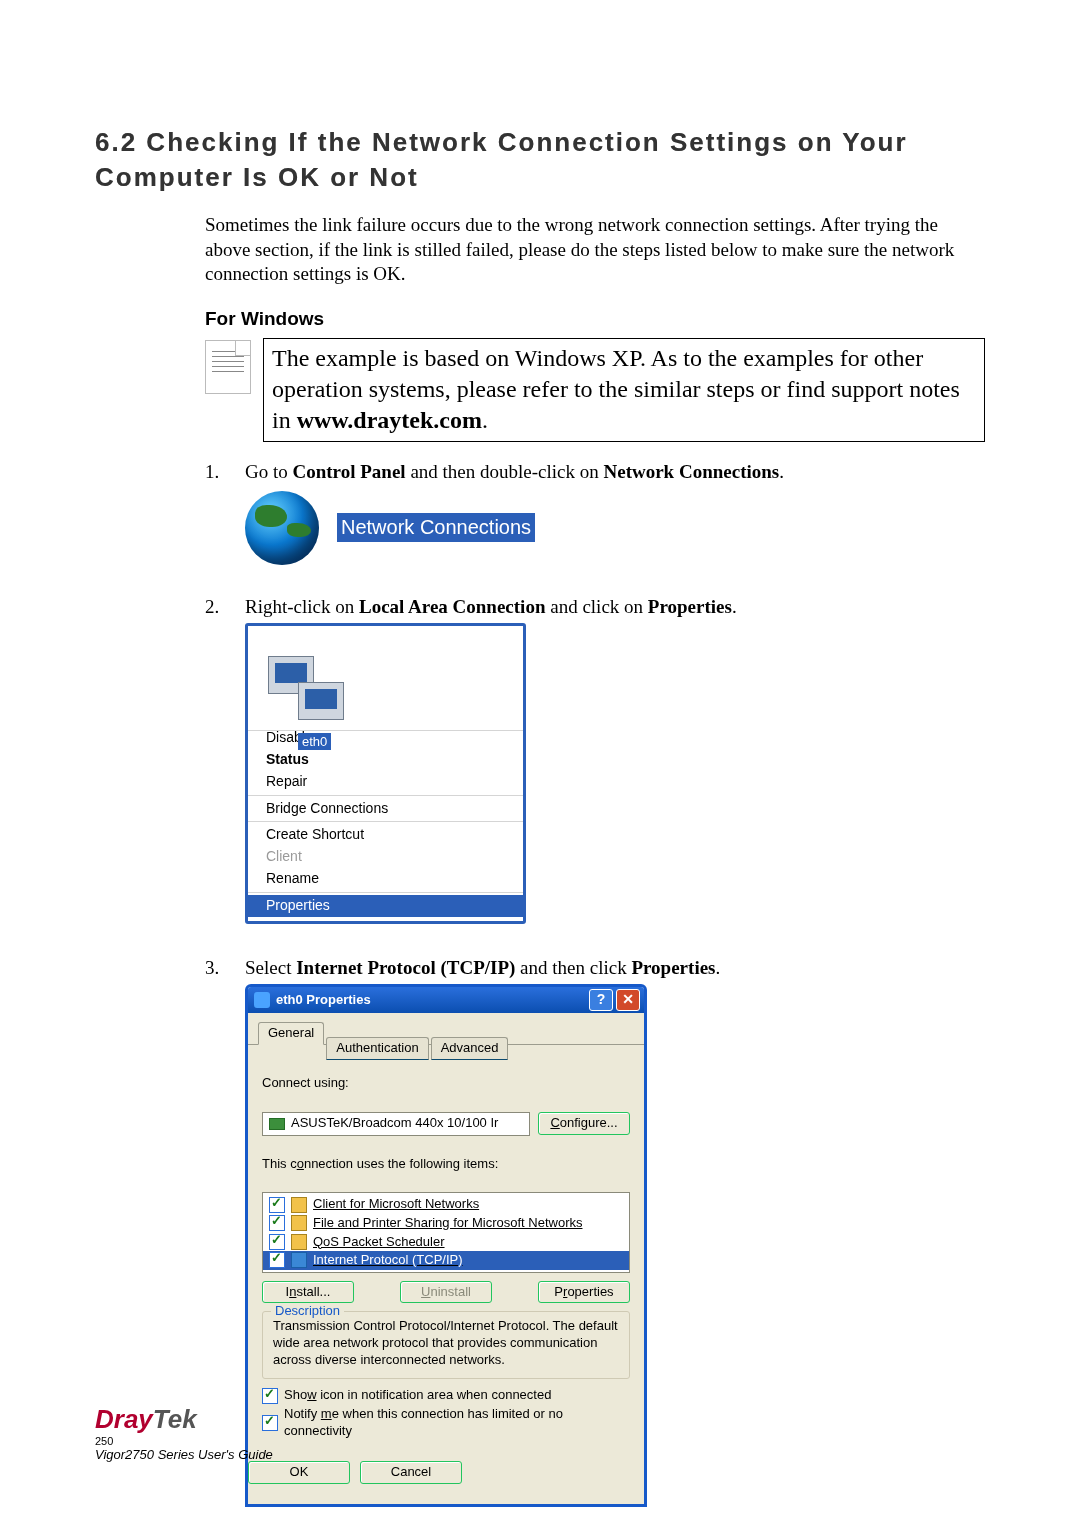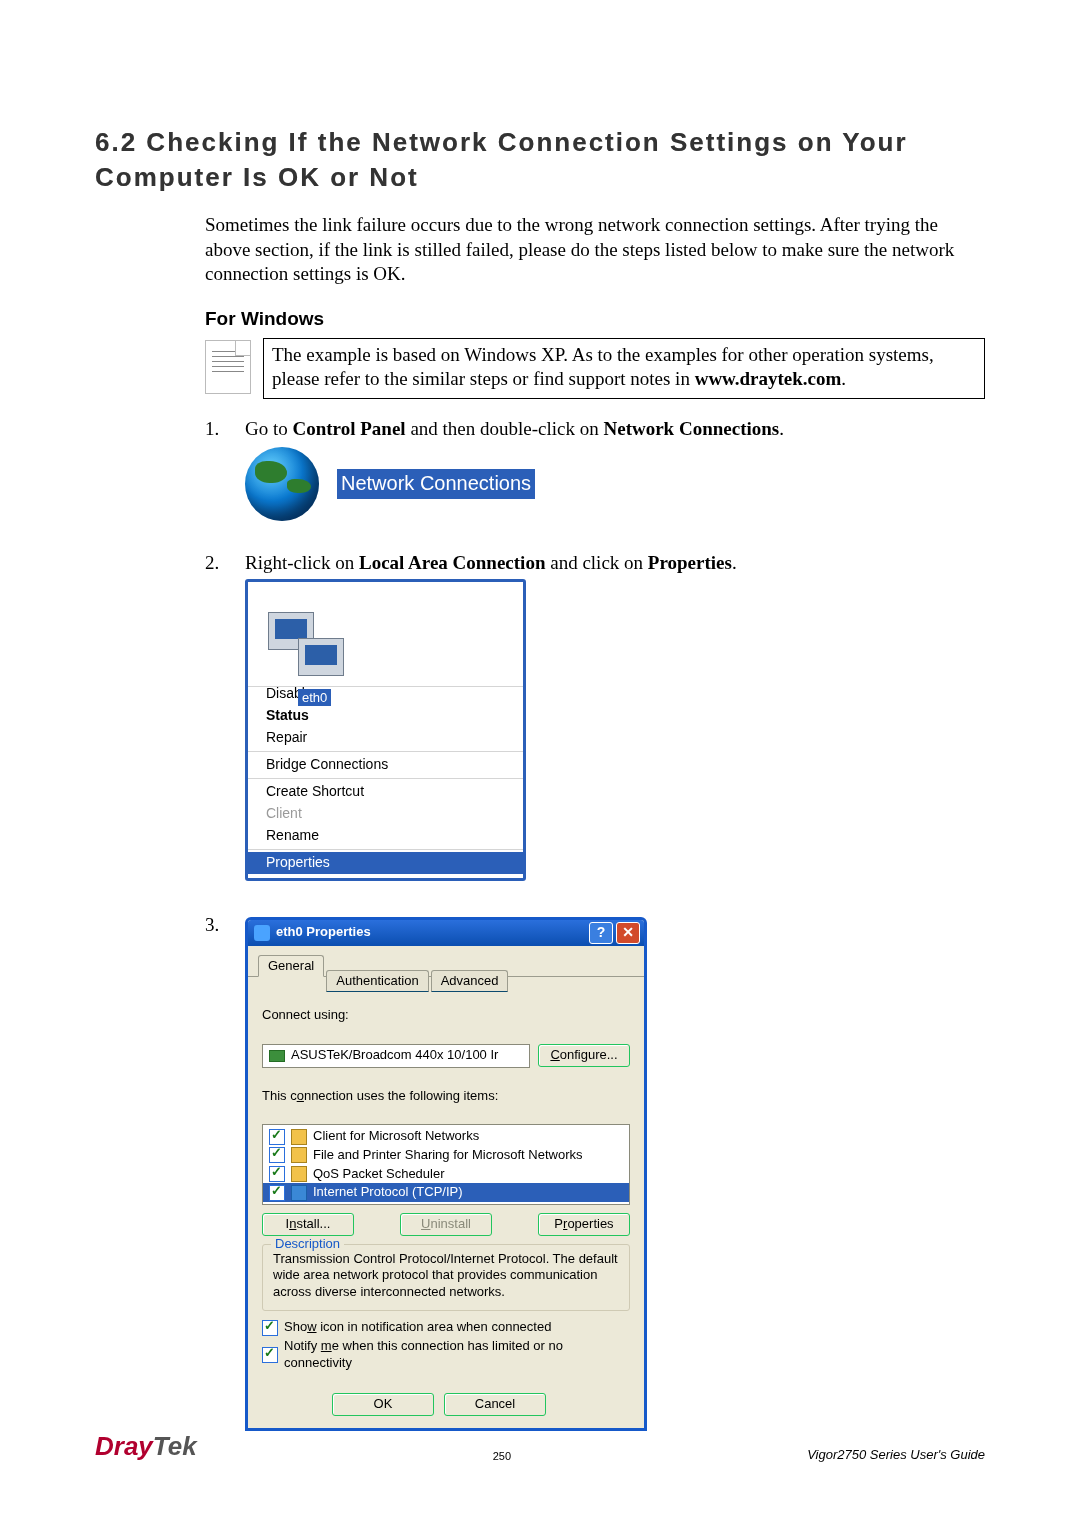--- a/index.html
+++ b/index.html
@@ -63,21 +63,21 @@
     content: "";
     position: absolute;
     right: 0; top: 0; width: 14px; height: 14px;
     background: #fff;
     border-left: 1px solid #bbb;
     border-bottom: 1px solid #bbb;
   }
   .note-box {
     border: 1.5px solid #000;
     padding: 4px 8px 6px 8px;
-    font-size: 19px;
+    font-size: 24px;
     line-height: 1.28;
   }
   ol.steps {
     font-size: 19px;
     line-height: 1.28;
     padding-left: 0;
     margin: 12px 0 0 0;
     list-style: none;
   }
   ol.steps > li {
@@ -233,41 +233,42 @@
     background:#ece9d8;
     border:1px solid #22c55e;
     border-radius:3px;
     padding:2px 9px;
     box-shadow: inset 1px 1px 0 #fff;
     min-width:72px;
     text-align:center;
   }
   .winbtn.disabled{color:#8a8a7a;}
   .items-box {
-    border:1px solid #8a8a7a;background:#fff;padding:2px 0;margin:8px 0 8px 0;
+    border:1px solid #8a8a7a;background:#fff;padding:2px 0;margin:8px 0 8px 0;text-decoration:underline;
   }
   .itm{display:flex;align-items:center;gap:6px;padding:1px 6px;}
   .cb{width:14px;height:14px;border:1px solid #2a6fdc;background:#fff;position:relative;flex:0 0 14px;}
   .cb::after{content:"✓";position:absolute;left:1px;top:-3px;color:#1a7a1a;font-size:13px;font-weight:700;}
   .svc{width:14px;height:14px;background:#f2c24a;border:1px solid #a8831e;flex:0 0 14px;}
   .svc.blue{background:#3a88d6;border-color:#1a5fa8;}
   .itm.sel{background:#2b5fb8;color:#fff;}
   .btn-row{display:flex;justify-content:space-between;margin:4px 0 8px 0;}
   .group{border:1px solid #cfcab4;border-radius:3px;padding:6px 10px 10px 10px;margin:0 0 8px 0;position:relative;}
   .group-legend{position:absolute;top:-9px;left:8px;background:#ece9d8;padding:0 4px;color:#1659c9;}
   .chk-row{display:flex;align-items:center;gap:6px;margin:2px 0;}
-  .ok-row{display:flex;justify-content:center;gap:10px;padding:8px 14px 12px 0;}
+  .ok-row{display:flex;justify-content:flex-start;gap:10px;padding:8px 14px 20px 0;}
   .underline{text-decoration:underline;}
 
   
   .footer {
     position: absolute;
     left: 95px; right: 95px; bottom: 66px;
-    display: flex; align-items: flex-end;
+    display: flex; align-items: flex-start;
     font-family: Arial, Helvetica, sans-serif;
+    flex-direction: column;
   }
   .logo-dray { color:#b1002f; font-weight:700; font-style:italic; font-size:26px; }
   .logo-tek { color:#555; font-weight:700; font-style:italic; font-size:26px; }
   .footer-mid { flex:1; text-align:center; font-size:11px; color:#000;}
   .footer-right { font-size:13px; font-style:italic; color:#000;}
 </style>
 </head>
 <body>
 
 <h2 class="section-heading">6.2 Checking If the Network Connection Settings on Your Computer Is OK or Not</h2>
@@ -329,20 +330,23 @@
             <div class="f2-sep"></div>
             <div class="f2-item f2-highlight">Properties</div>
           </div>
         </div>
       </div>
     </li>
 
     <li>
       <div class="li-num">3.</div>
       <div class="li-body">
+        <div>
+          <span>Select </span><span class="bold">Internet Protocol (TCP/IP)</span><span> and then click </span><span class="bold">Properties</span><span>.</span>
+        </div>
 
         <div class="fig3">
           <div class="titlebar">
             <span class="plug"></span>
             <span>eth0 Properties</span>
             <span class="tb-spacer"></span>
             <span class="tb-btn tb-help">?</span>
             <span class="tb-btn tb-close">✕</span>
           </div>
           <div class="tab-strip">

